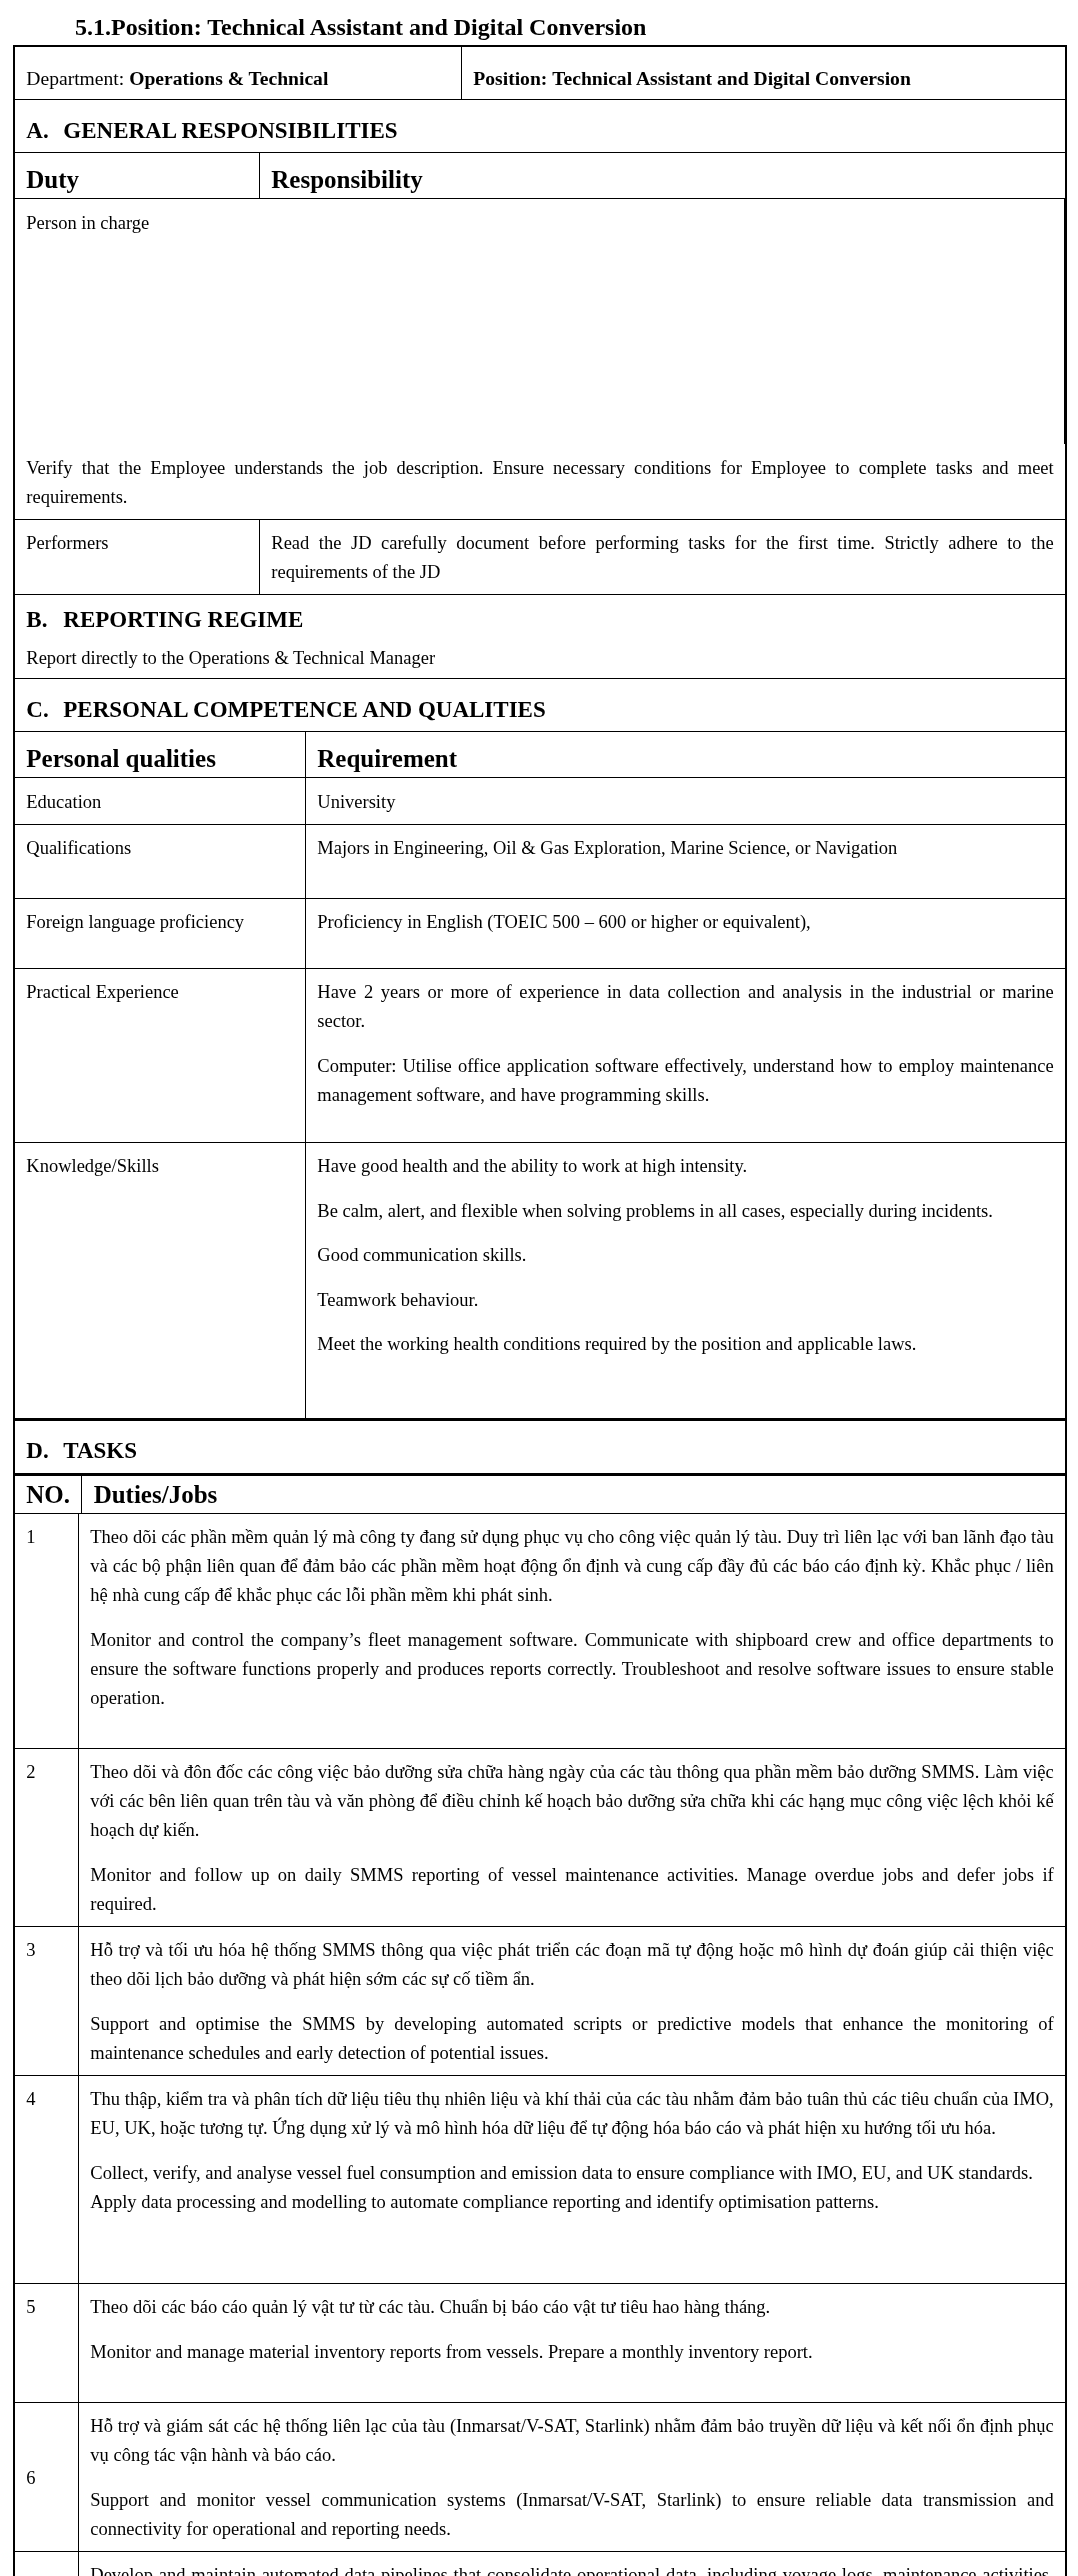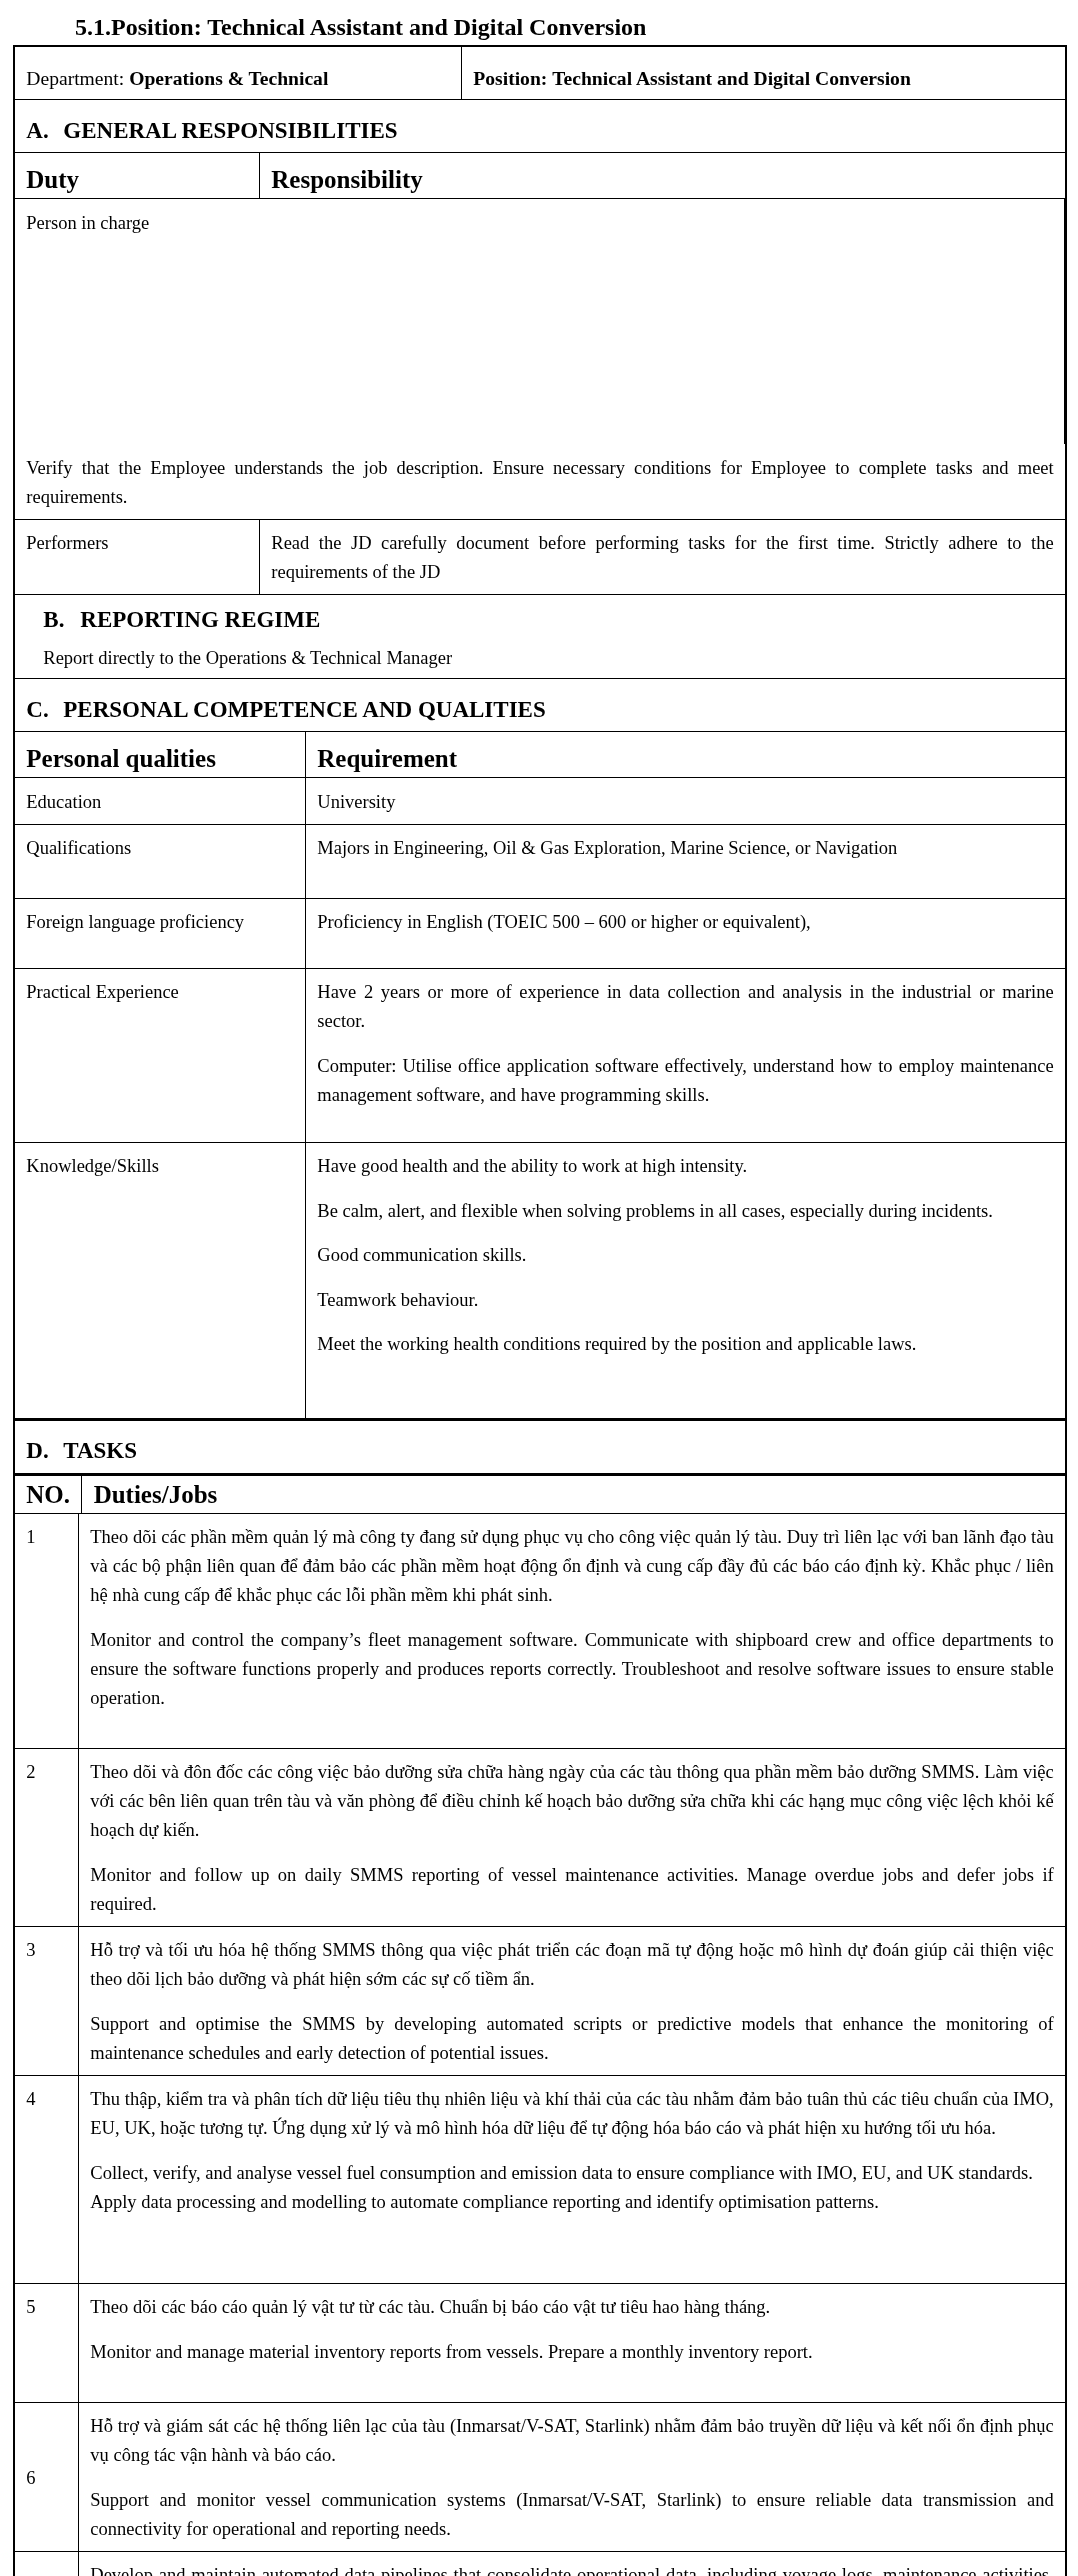--- a/index.html
+++ b/index.html
@@ -34,21 +34,21 @@
 
   
   .r-sec { min-height: 45px; }
   .r-sec .cell { padding-top: 15.5px; padding-bottom: 6.2px; }
   .sec-h { font-size: 23px; font-weight: bold; line-height: 30px; text-align: left; }
   .sec-h .sec-letter { display: inline-block; min-width: 37px; }
   .r-dsec { min-height: 46px; }
 
   
   .r-bsec { min-height: 77px; }
-  .r-bsec .cell { padding-top: 9.3px; padding-bottom: 5.2px; margin-left: 17px; }
+  .r-bsec .cell { padding-top: 9.3px; padding-bottom: 5.2px; }
   .r-bsec .sec-h { margin-bottom: 9.3px; }
 
   
   .r-duty-head { min-height: 45px; }
   .r-duty-head .cell { padding-top: 14.4px; padding-bottom: 5.2px; }
   .hdr { font-size: 25px; font-weight: bold; line-height: 26px; text-align: left; }
   .c-duty { flex: 0 0 245px; }
   .r-duty1 { min-height: 77px; flex-direction: column; }
   .r-duty2 { min-height: 73px; }
 

